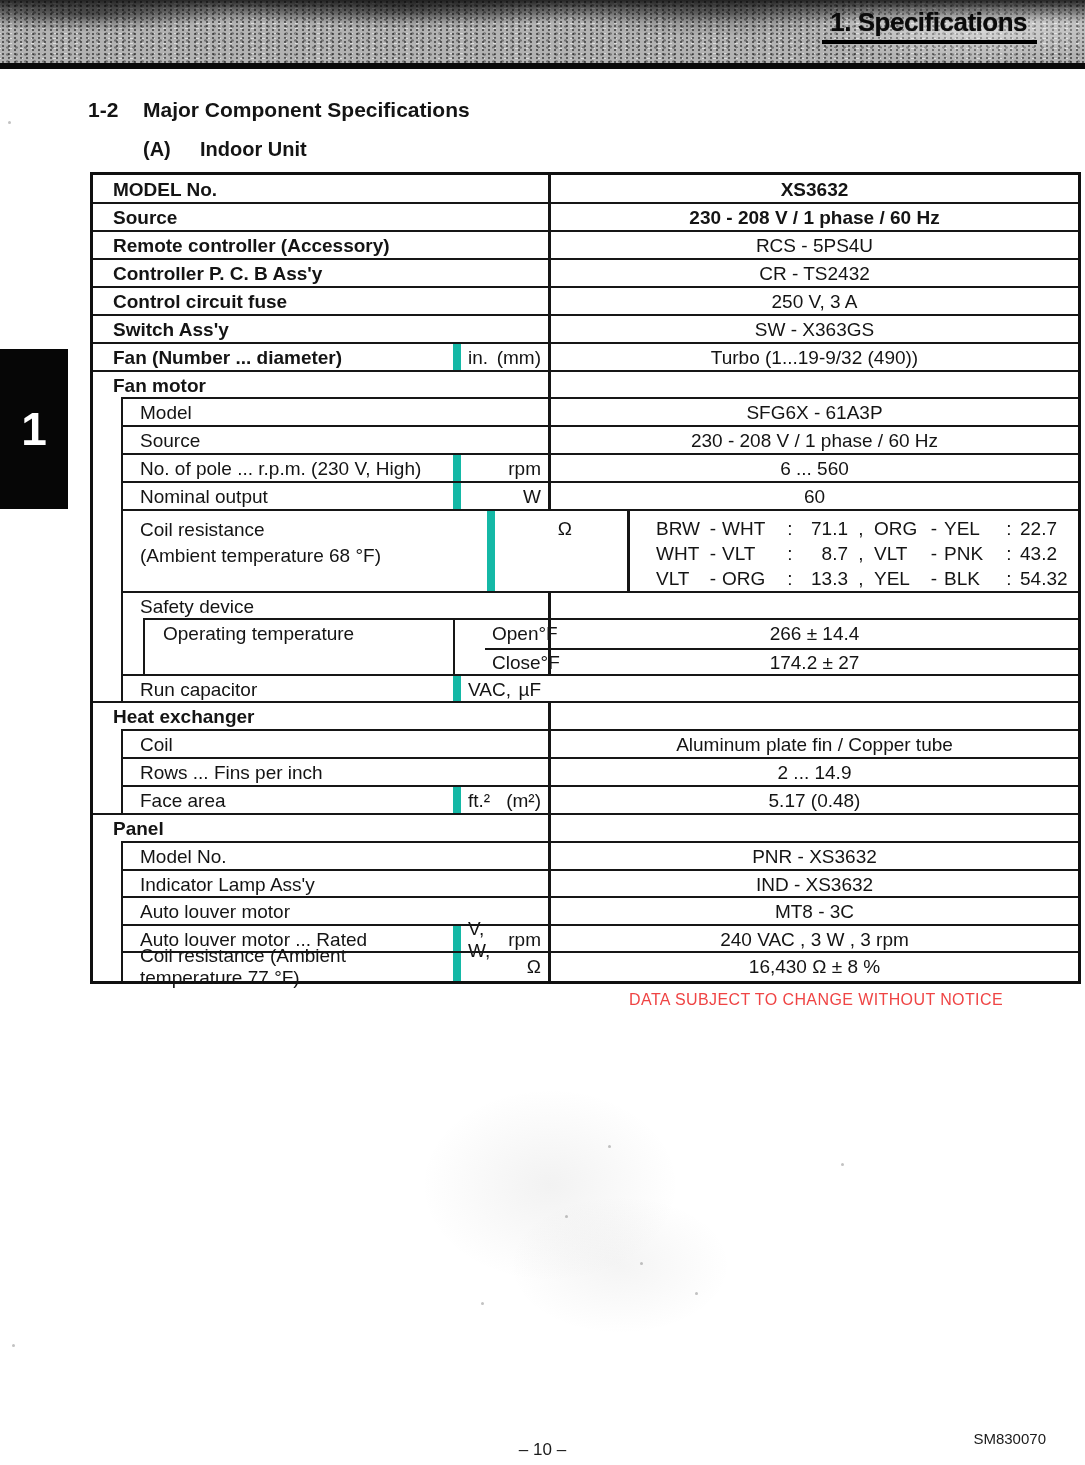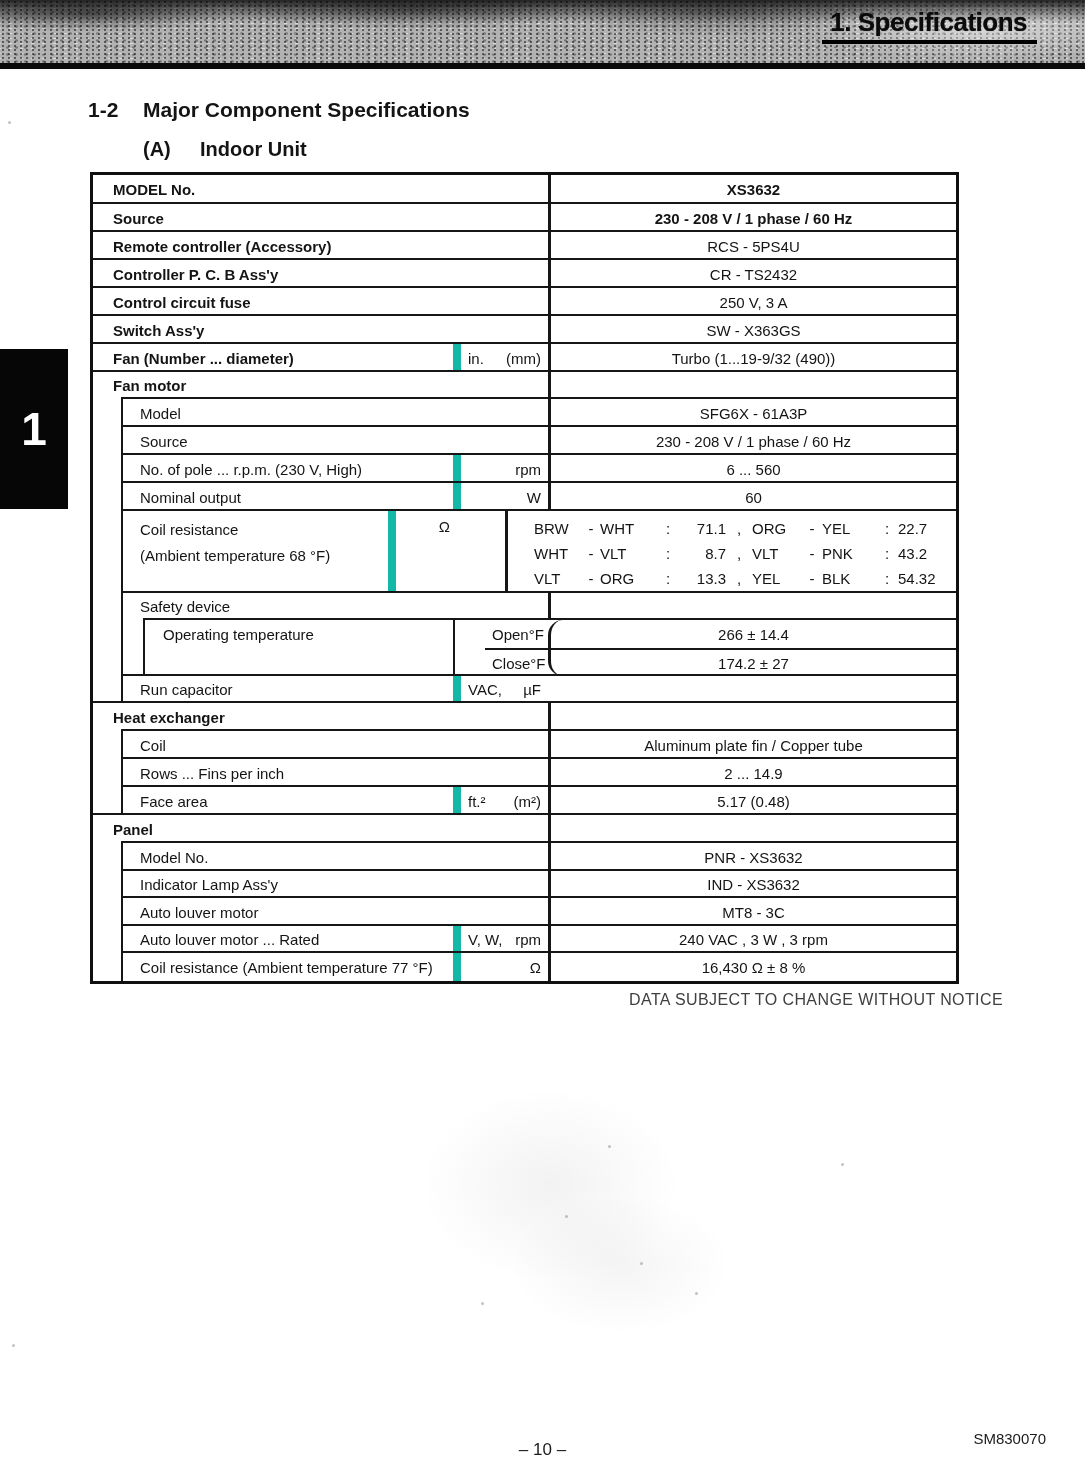--- a/index.html
+++ b/index.html
@@ -43,23 +43,23 @@
   }
 
   
   .heading1{position:absolute;left:88px;top:98px;font-size:21px;font-weight:bold;display:flex;}
   .heading1 .h-num{width:55px;}
   .heading2{position:absolute;left:143px;top:138px;font-size:20px;font-weight:bold;display:flex;}
   .heading2 .h-num{width:57px;}
 
   
   .spec-table{
-    position:absolute;left:90px;top:172px;width:869px;
+    position:absolute;left:90px;top:172px;width:991px;
     border:3px solid #101010;box-sizing:border-box;background:#fff;
-    font-size:15px;
+    font-size:19px;
   }
   .trow{position:relative;display:flex;align-items:center;box-sizing:border-box;}
   .trow::before{content:"";position:absolute;top:-2px;right:0;height:2px;background:#161616;}
   .trow.first::before{display:none;}
   .r0::before{left:0;}
   .r1::before{left:28px;}
   .r2::before{left:50px;}
   .h27{height:27px;}.h28{height:28px;}.h29{height:29px;}.h56{height:56px;}.h82{height:82px;}
   .lbl{width:455px;padding-left:20px;box-sizing:border-box;}
   .lblu{width:360px;}
@@ -97,30 +97,30 @@
   .cgrid .c-v1{text-align:right;}
 
   
   .oplbl{align-self:flex-start;height:28px;display:flex;align-items:center;}
   .unitcol{
     width:95px;align-self:stretch;box-sizing:border-box;border-left:2px solid #161616;
     display:flex;flex-direction:column;
   }
   .valcol{
     flex:1;align-self:stretch;border-left:3px solid #161616;
-    display:flex;flex-direction:column;box-sizing:border-box;border-radius:15px;
+    display:flex;flex-direction:column;box-sizing:border-box;
   }
   .ucell{height:28px;display:flex;align-items:center;justify-content:space-between;padding:0 7px;box-sizing:border-box;margin-left:30px;}
   .vcell{height:28px;display:flex;align-items:center;justify-content:center;box-sizing:border-box;}
   .bt{border-top:2px solid #161616;}
 
   
   .footnote{
     position:absolute;left:90px;top:991px;width:913px;
-    text-align:right;font-size:16px;letter-spacing:.4px;color:#404040;
+    text-align:right;font-size:16px;letter-spacing:.4px;color:#ef4444;
   }
   .doc-number{position:absolute;right:39px;top:1430px;font-size:15px;color:#1a1a1a;}
   .page-number{position:absolute;left:0;top:1440px;width:1085px;text-align:center;font-size:17px;color:#1a1a1a;}
 
   
   .smudge{position:absolute;pointer-events:none;}
   .sm1{left:410px;top:1080px;width:280px;height:210px;background:radial-gradient(ellipse at center,rgba(70,70,70,.07),transparent 65%);}
   .sm2{left:500px;top:1190px;width:240px;height:150px;background:radial-gradient(ellipse at center,rgba(70,70,70,.06),transparent 65%);}
   .speck{position:absolute;background:#8f8f8f;opacity:.55;width:3px;height:3px;border-radius:50%;pointer-events:none;}
 </style>

